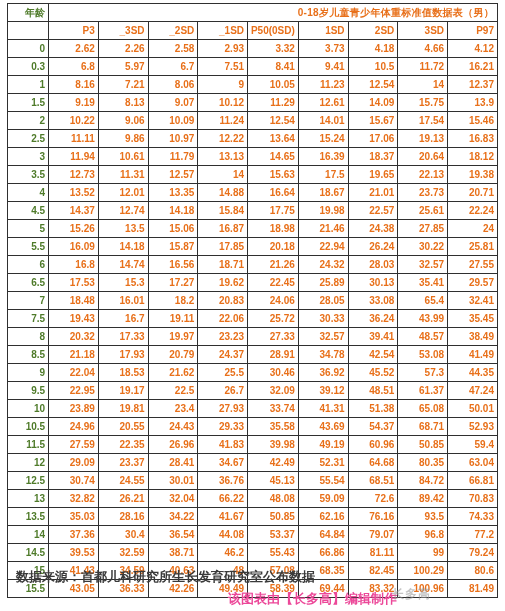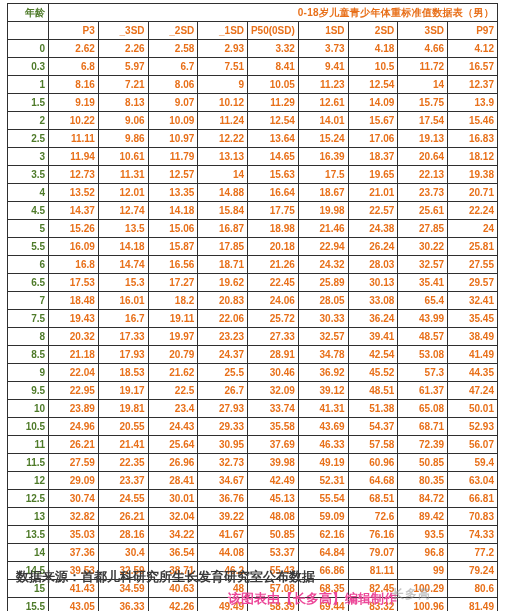--- a/index.html
+++ b/index.html
@@ -178,21 +178,21 @@
         <tr>
           <td class="age-cell">0.3</td>
           <td class="val">6.8</td>
           <td class="val">5.97</td>
           <td class="val">6.7</td>
           <td class="val">7.51</td>
           <td class="val">8.41</td>
           <td class="val">9.41</td>
           <td class="val">10.5</td>
           <td class="val">11.72</td>
-          <td class="val">16.57</td>
+          <td class="val">16.21</td>
         </tr>
         <tr>
           <td class="age-cell">1</td>
           <td class="val">8.16</td>
           <td class="val">7.21</td>
           <td class="val">8.06</td>
           <td class="val">9</td>
           <td class="val">10.05</td>
           <td class="val">11.23</td>
           <td class="val">12.54</td>
@@ -421,37 +421,25 @@
           <td class="val">20.55</td>
           <td class="val">24.43</td>
           <td class="val">29.33</td>
           <td class="val">35.58</td>
           <td class="val">43.69</td>
           <td class="val">54.37</td>
           <td class="val">68.71</td>
           <td class="val">52.93</td>
         </tr>
         <tr>
-          <td class="age-cell">11</td>
-          <td class="val">26.21</td>
-          <td class="val">21.41</td>
-          <td class="val">25.64</td>
-          <td class="val">30.95</td>
-          <td class="val">37.69</td>
-          <td class="val">46.33</td>
-          <td class="val">57.58</td>
-          <td class="val">72.39</td>
-          <td class="val">56.07</td>
-        </tr>
-        <tr>
           <td class="age-cell">11.5</td>
           <td class="val">27.59</td>
           <td class="val">22.35</td>
           <td class="val">26.96</td>
-          <td class="val">32.73</td>
+          <td class="val">41.83</td>
           <td class="val">39.98</td>
           <td class="val">49.19</td>
           <td class="val">60.96</td>
           <td class="val">50.85</td>
           <td class="val">59.4</td>
         </tr>
         <tr>
           <td class="age-cell">12</td>
           <td class="val">29.09</td>
           <td class="val">23.37</td>
@@ -473,21 +461,21 @@
           <td class="val">55.54</td>
           <td class="val">68.51</td>
           <td class="val">84.72</td>
           <td class="val">66.81</td>
         </tr>
         <tr>
           <td class="age-cell">13</td>
           <td class="val">32.82</td>
           <td class="val">26.21</td>
           <td class="val">32.04</td>
-          <td class="val">39.22</td>
+          <td class="val">66.22</td>
           <td class="val">48.08</td>
           <td class="val">59.09</td>
           <td class="val">72.6</td>
           <td class="val">89.42</td>
           <td class="val">70.83</td>
         </tr>
         <tr>
           <td class="age-cell">13.5</td>
           <td class="val">35.03</td>
           <td class="val">28.16</td>

